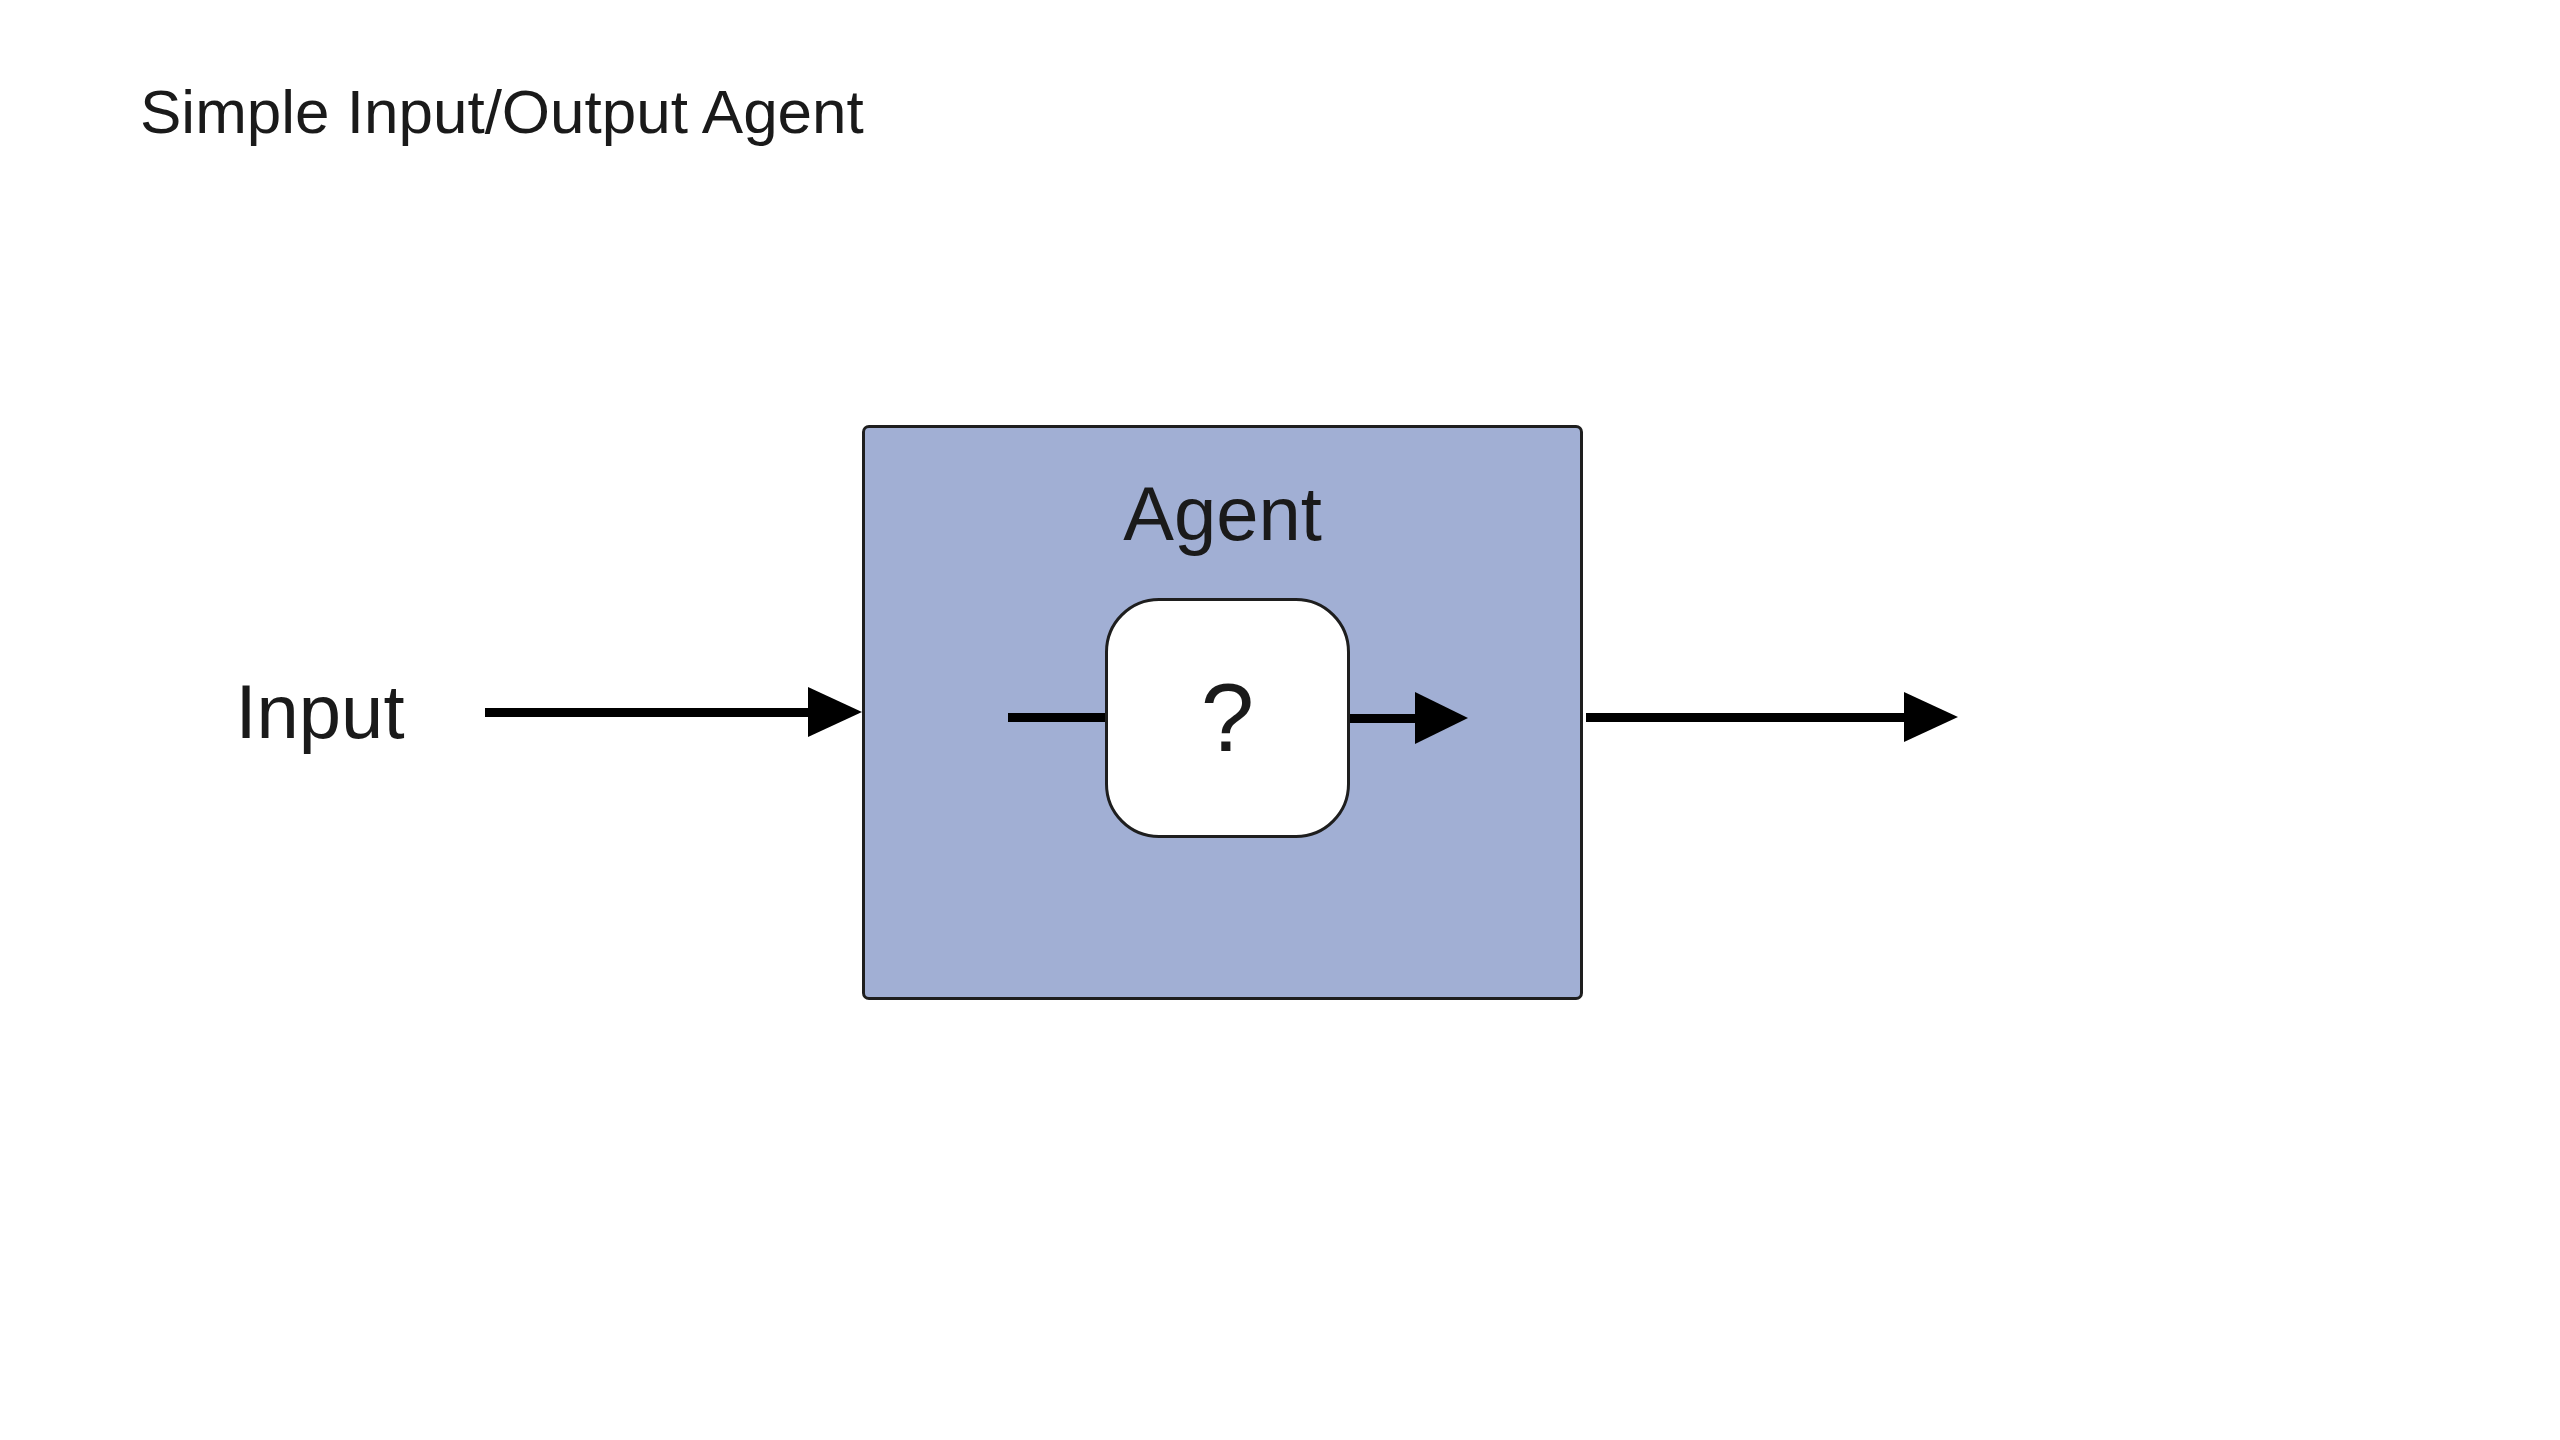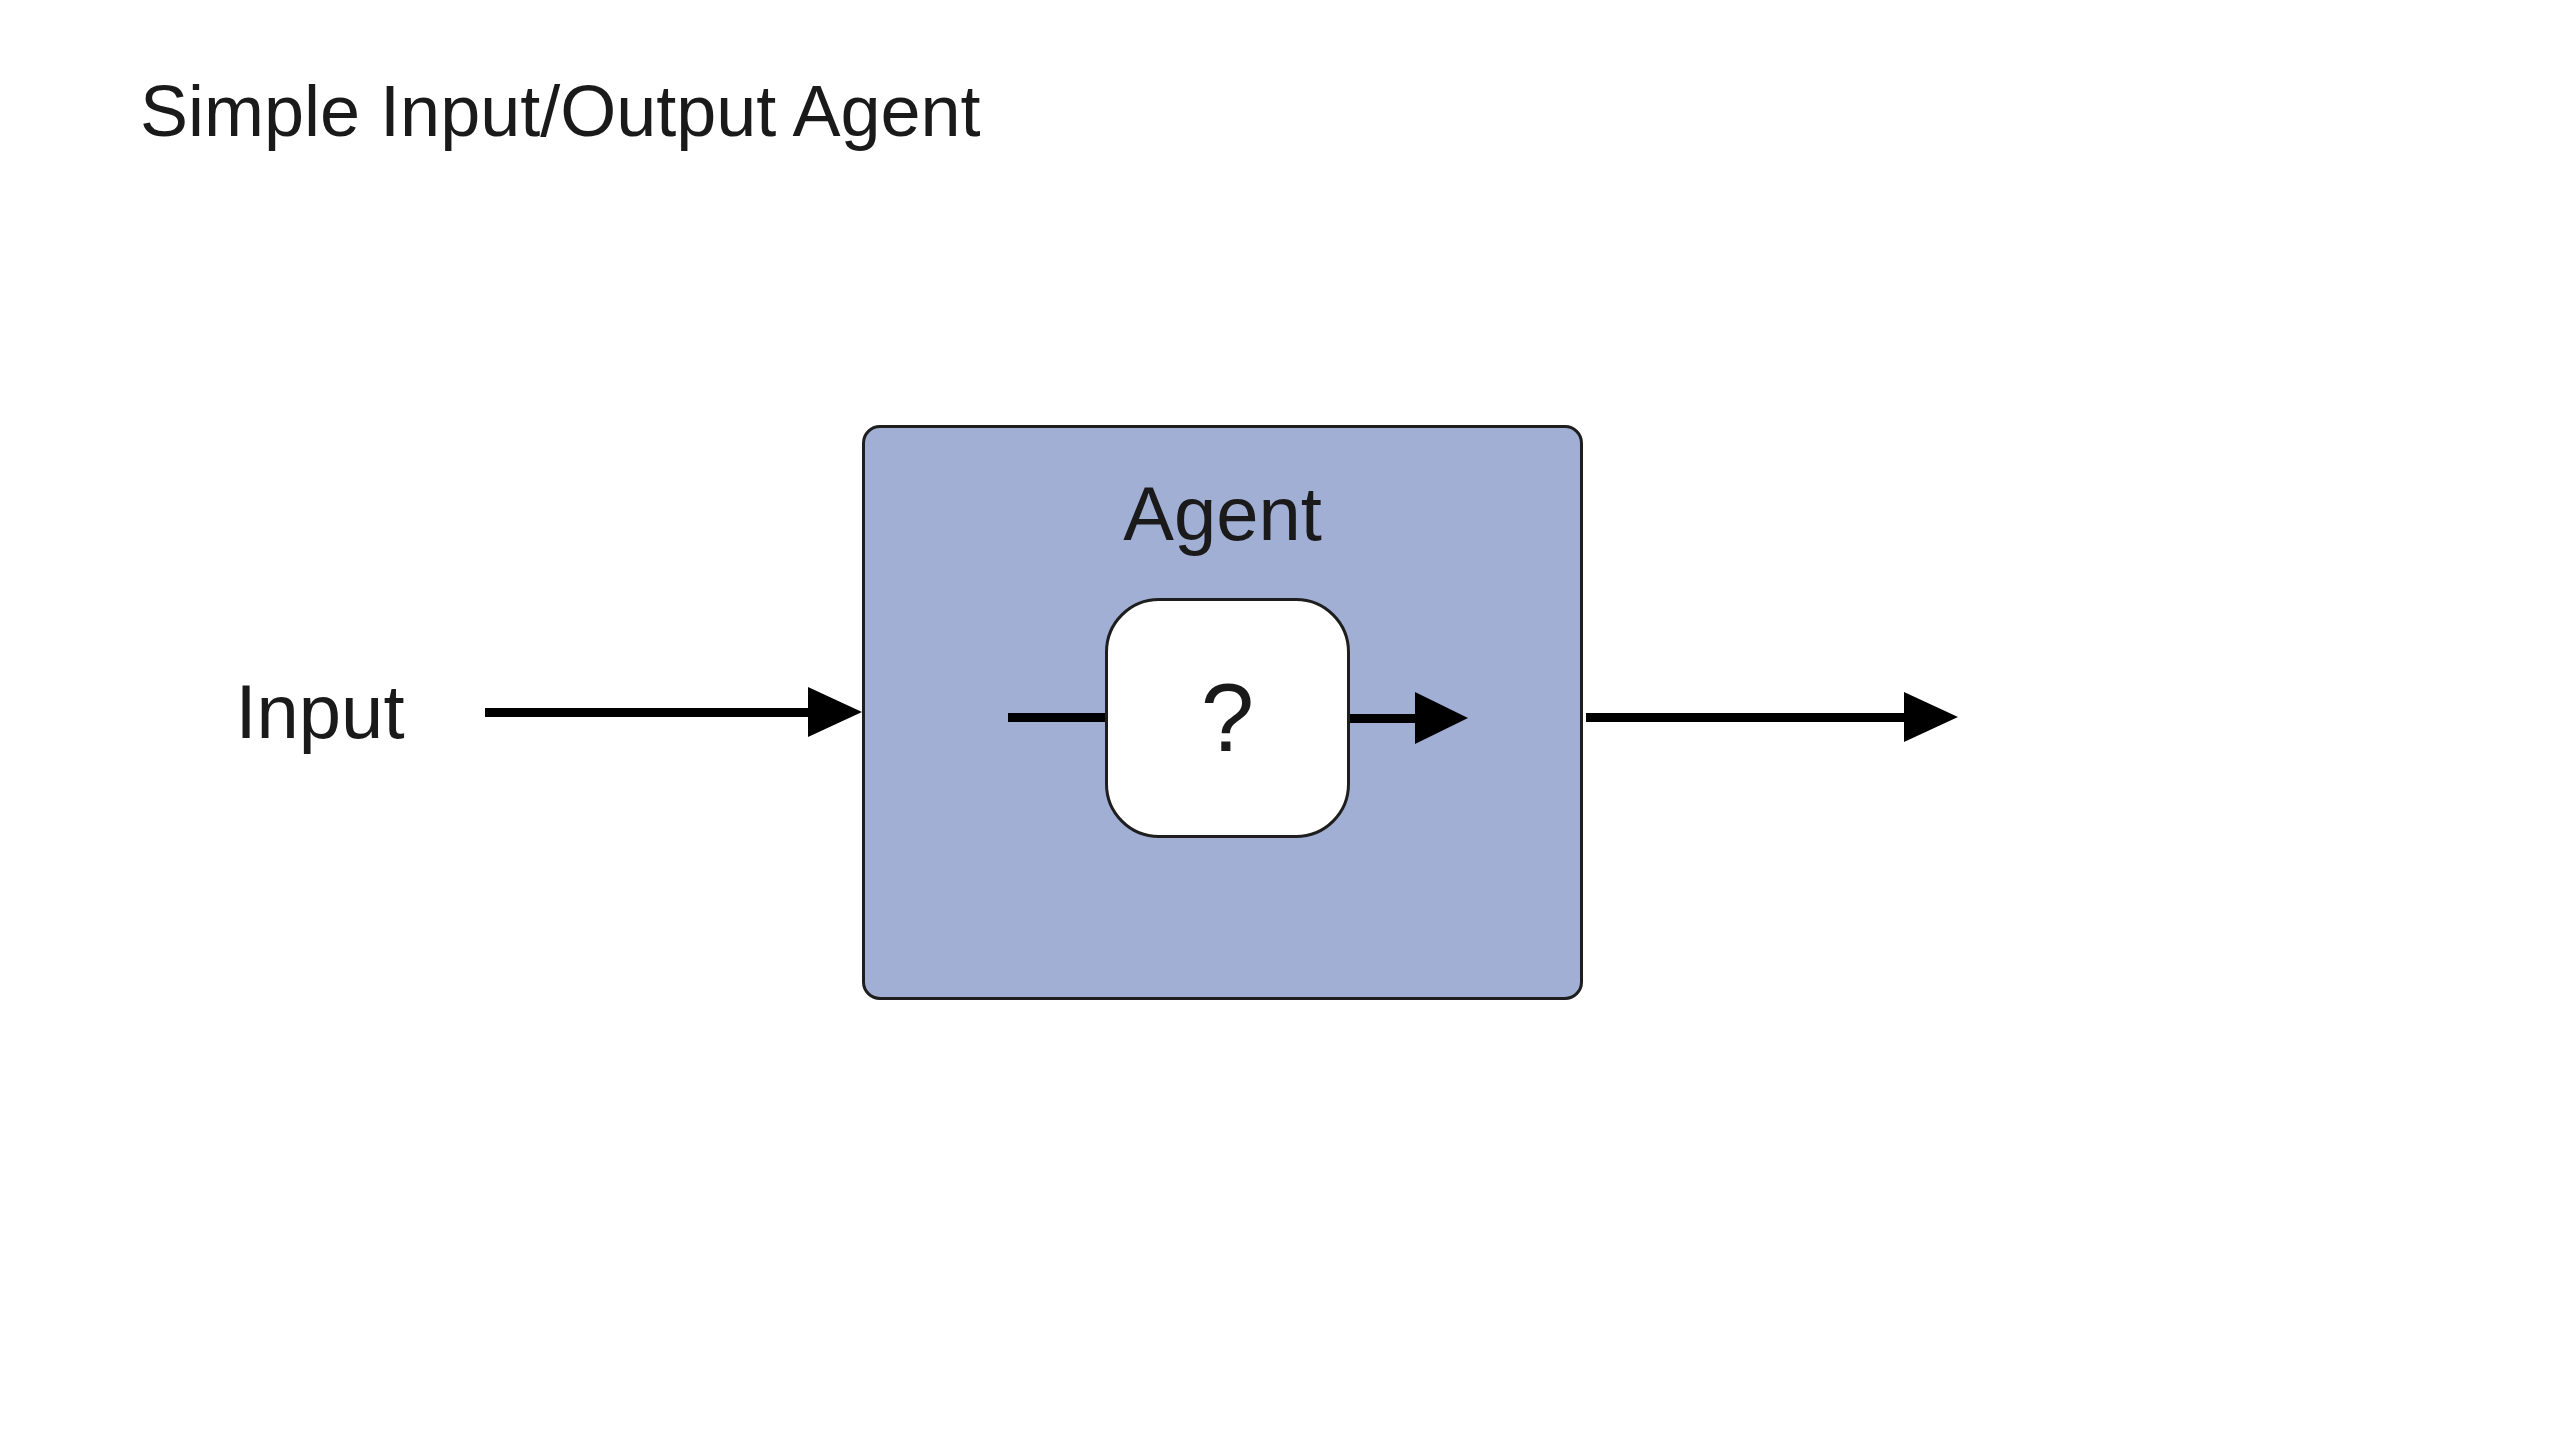--- a/index.html
+++ b/index.html
@@ -18,22 +18,22 @@
     position: relative;
     width: 2560px;
     height: 1440px;
     background: var(--background);
     overflow: hidden;
   }
 
   .slide-title {
     position: absolute;
     left: 140px;
-    top: 72px;
-    font-size: 72px;
+    top: 78px;
+    font-size: 62px;
     font-weight: 300;
     line-height: 1.1;
     color: var(--text);
     white-space: nowrap;
   }
 
   .side-label {
     position: absolute;
     display: flex;
     align-items: center;
@@ -80,21 +80,21 @@
   }
 
   .agent-box {
     position: absolute;
     left: 862px;
     top: 425px;
     width: 721px;
     height: 575px;
     background: var(--agent-fill);
     border: 3px solid var(--stroke);
-    border-radius: 18px;
+    border-radius: 7px;
   }
   .agent-label {
     position: absolute;
     left: 0;
     top: 42px;
     width: 100%;
     text-align: center;
     font-size: 76px;
     color: var(--text);
   }

